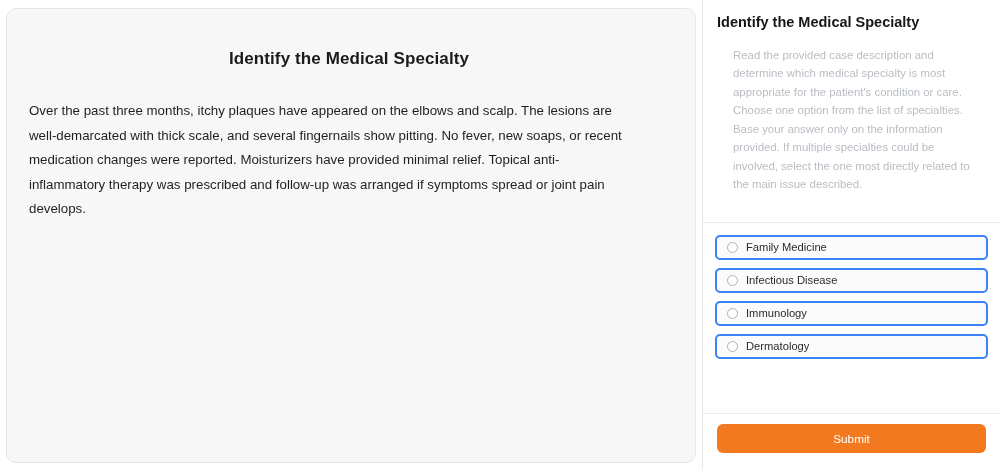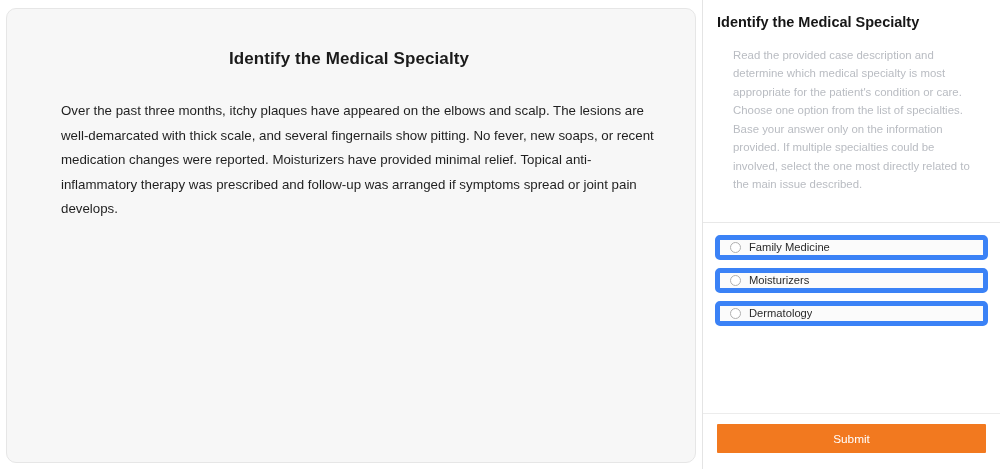--- a/index.html
+++ b/index.html
@@ -44,21 +44,20 @@
     color: #1b1b1b;
     margin: 10px 0 30px 0;
     letter-spacing: 0.1px;
   }
   .case-body {
     font-size: 13.3px;
     line-height: 1.85;
     color: #1f1f1f;
     text-align: left;
     max-width: 600px;
-    margin-left: 32px;
   }
 
   
   .right-pane {
     position: relative;
     width: 298px;
     height: 469px;
     box-sizing: border-box;
     border-left: 1px solid #e4e4e4;
     background: #ffffff;
@@ -93,21 +92,21 @@
     gap: 8px;
   }
   .option {
     box-sizing: border-box;
     display: flex;
     align-items: center;
     gap: 8px;
     height: 25px;
     padding: 0 10px;
     background: #fbfbfb;
-    border: 5px solid #3b82f6;
+    border: 2px solid #3b82f6;
     border-radius: 5px;
     cursor: pointer;
   }
   .radio {
     width: 9px;
     height: 9px;
     border-radius: 50%;
     border: 1px solid #b0b0b0;
     background: #ffffff;
     flex: 0 0 auto;
@@ -122,21 +121,21 @@
   .spacer { flex: 1 1 auto; }
   .submit-area {
     padding: 10px 14px 16px 14px;
     border-top: 1px solid #ececec;
   }
   .submit-btn {
     display: block;
     width: 100%;
     height: 29px;
     border: none;
-    border-radius: 1px;
+    border-radius: 6px;
     background: #f2791f;
     color: #ffffff;
     font-size: 11.8px;
     font-family: "Liberation Sans", sans-serif;
     cursor: pointer;
   }
 </style>
 </head>
 <body>
 
@@ -156,21 +155,25 @@
     </div>
     <div class="divider"></div>
 
     <div class="options">
       <div class="option">
         <span class="radio"></span>
         <span class="option-label">Family Medicine</span>
       </div>
       <div class="option">
         <span class="radio"></span>
-        <span class="option-label">Moisturizers</span>
+        <span class="option-label">Infectious Disease</span>
+      </div>
+      <div class="option">
+        <span class="radio"></span>
+        <span class="option-label">Immunology</span>
       </div>
       <div class="option">
         <span class="radio"></span>
         <span class="option-label">Dermatology</span>
       </div>
     </div>
 
     <div class="spacer"></div>
 
     <div class="submit-area">

